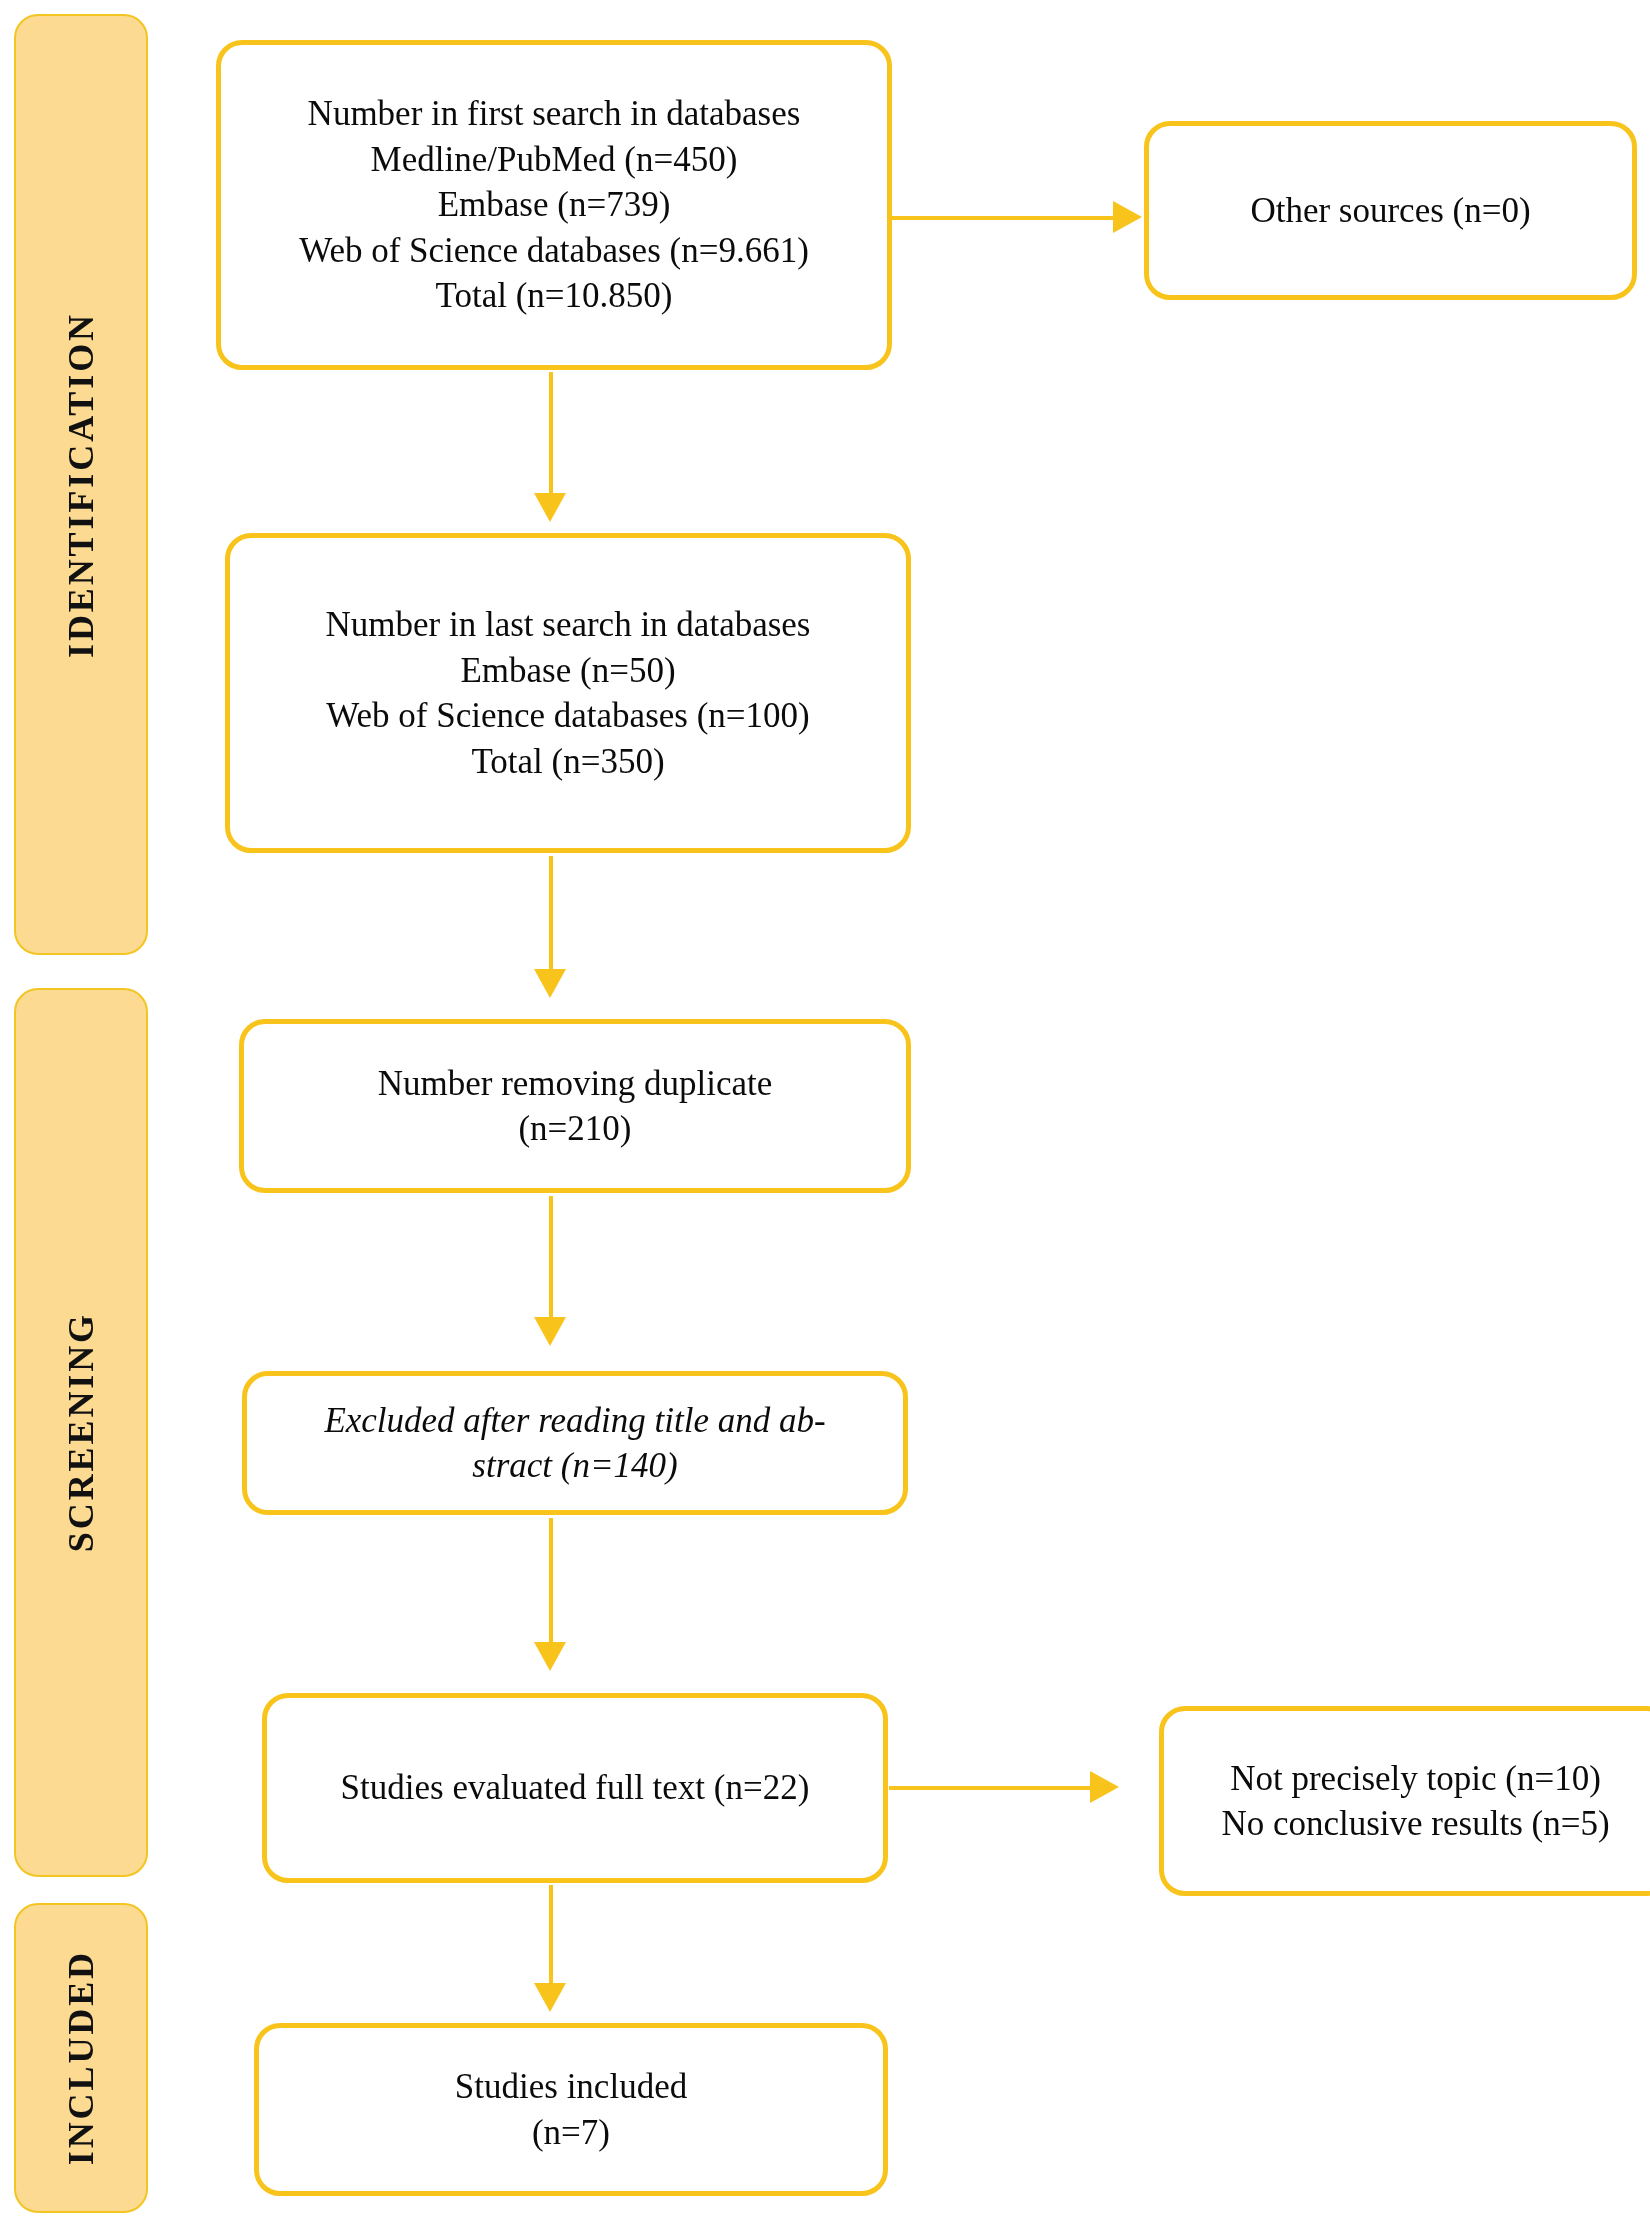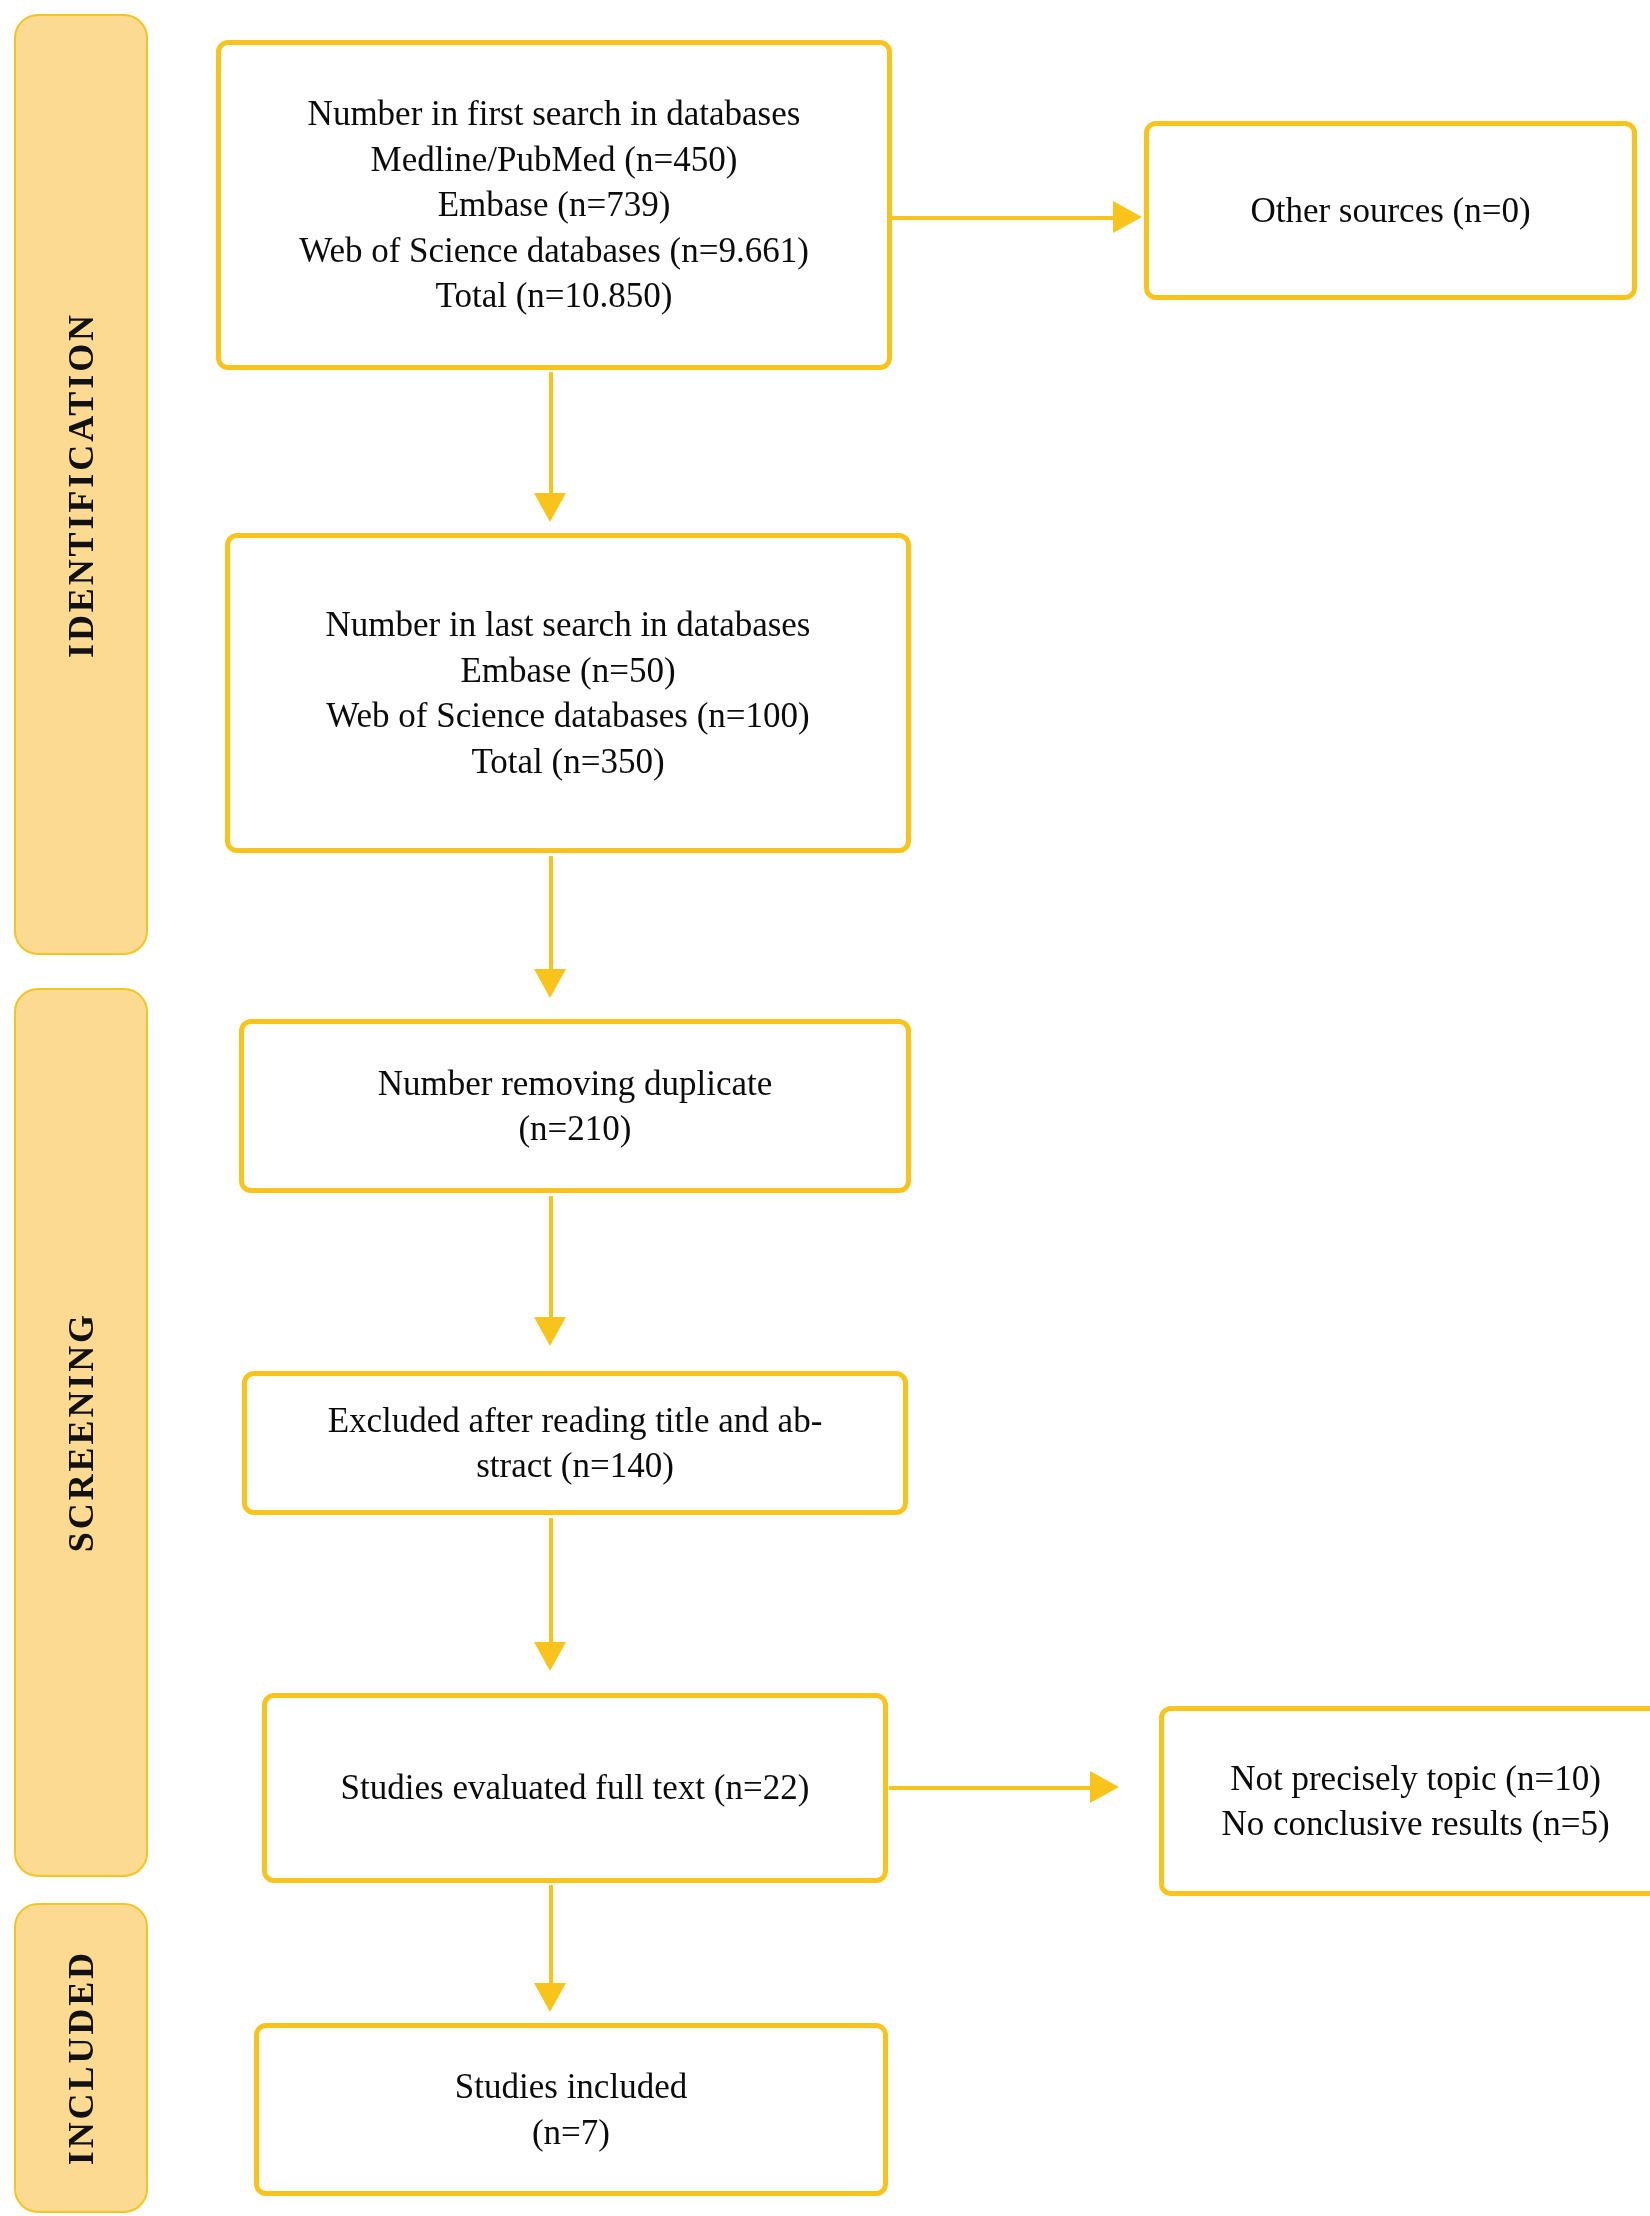--- a/index.html
+++ b/index.html
@@ -38,39 +38,40 @@
     font-family: "Liberation Serif", "DejaVu Serif", serif;
     white-space: nowrap;
   }
 
   
   .node {
     position: absolute;
     box-sizing: border-box;
     background: #ffffff;
     border: 5.2px solid #F8C41C;
-    border-radius: 12px;
+    border-radius: 26px;
     display: flex;
     align-items: center;
     justify-content: center;
     text-align: center;
     padding: 5.8px 15px;
   }
   .node .lines {
     width: 100%;
   }
   .node .line {
     display: block;
     font-size: 35px;
     line-height: 1.30;
     color: #0b0b0b;
     white-space: nowrap;
   }
   .node.wrap .line {
     white-space: normal;
+    font-style: italic;
   }
 
   
   .conn-v {
     position: absolute;
     background: #F8C41C;
     width: 4px;
   }
   .conn-h {
     position: absolute;

